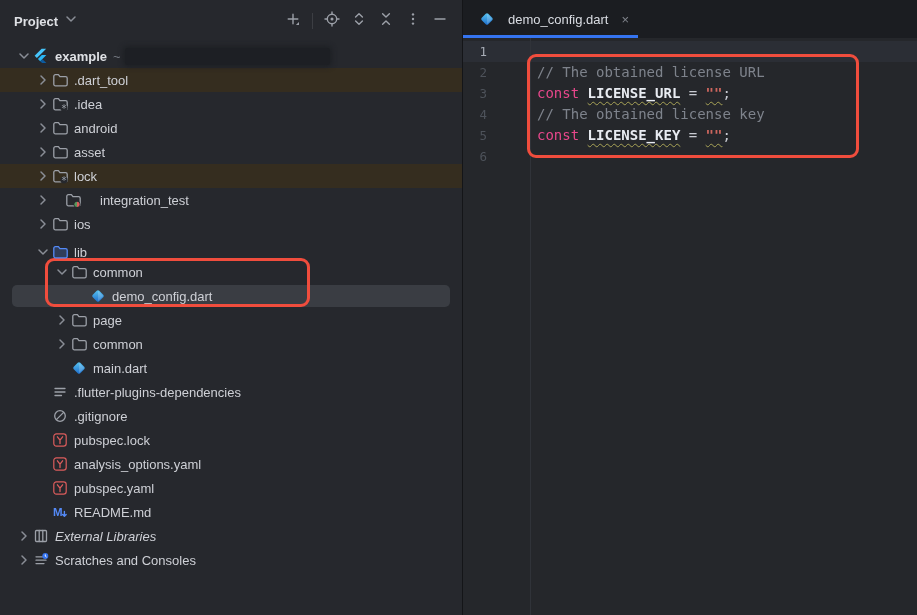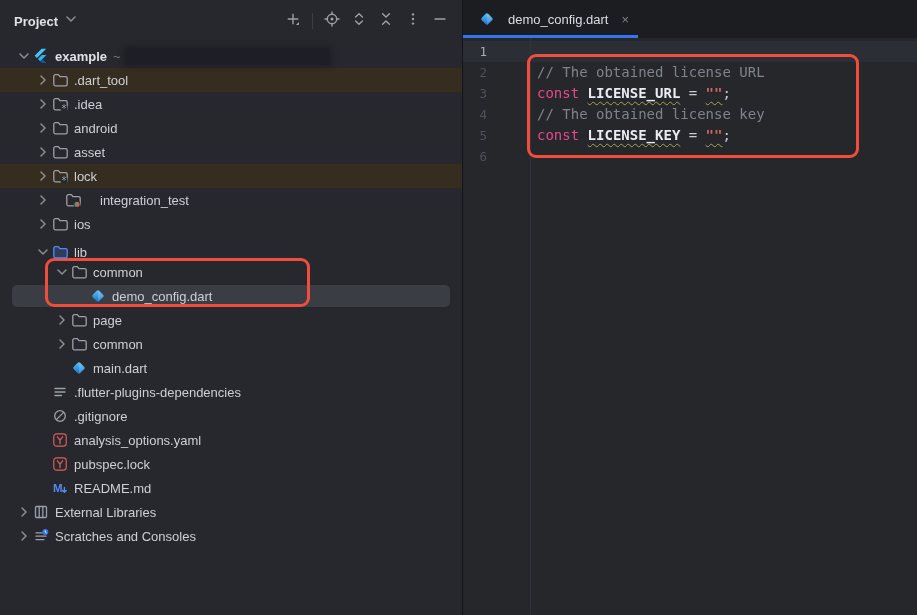--- a/index.html
+++ b/index.html
@@ -337,43 +337,53 @@
           <span class="t-label">.gitignore</span>
         </div>
         <div class="row" style="padding-left: 34px;">
           <span class="chev"></span>
           <span class="t-icon">
             <svg width="16" height="16" viewBox="0 0 16 16">
               <rect x="1.8" y="1.8" width="12.4" height="12.4" rx="2.6" fill="none" stroke="#DB5C5C" stroke-width="1.2" stroke-linecap="round" stroke-linejoin="round"></rect>
               <path d="M5.4 4.8L8 8.1l2.6-3.3M8 8.1v3.4" fill="none" stroke="#DB5C5C" stroke-width="1.3" stroke-linecap="round" stroke-linejoin="round"></path>
             </svg>
           </span>
-          <span class="t-label">analysis_options.yaml</span>
+          <span class="t-label">pubspec.lock</span>
         </div>
         <div class="row" style="padding-left: 34px;">
           <span class="chev"></span>
           <span class="t-icon">
             <svg width="16" height="16" viewBox="0 0 16 16">
               <rect x="1.8" y="1.8" width="12.4" height="12.4" rx="2.6" fill="none" stroke="#DB5C5C" stroke-width="1.2" stroke-linecap="round" stroke-linejoin="round"></rect>
               <path d="M5.4 4.8L8 8.1l2.6-3.3M8 8.1v3.4" fill="none" stroke="#DB5C5C" stroke-width="1.3" stroke-linecap="round" stroke-linejoin="round"></path>
             </svg>
           </span>
-          <span class="t-label">pubspec.lock</span>
+          <span class="t-label">analysis_options.yaml</span>
+        </div>
+        <div class="row" style="padding-left: 34px;">
+          <span class="chev"></span>
+          <span class="t-icon">
+            <svg width="16" height="16" viewBox="0 0 16 16">
+              <rect x="1.8" y="1.8" width="12.4" height="12.4" rx="2.6" fill="none" stroke="#DB5C5C" stroke-width="1.2" stroke-linecap="round" stroke-linejoin="round"></rect>
+              <path d="M5.4 4.8L8 8.1l2.6-3.3M8 8.1v3.4" fill="none" stroke="#DB5C5C" stroke-width="1.3" stroke-linecap="round" stroke-linejoin="round"></path>
+            </svg>
+          </span>
+          <span class="t-label">pubspec.yaml</span>
         </div>
         <div class="row" style="padding-left: 34px;">
           <span class="chev"></span>
           <span class="t-icon">
             <svg width="16" height="16" viewBox="0 0 16 16">
               <text x="1" y="12.2" font-family="'Liberation Sans',sans-serif" font-weight="bold" font-size="11.5" fill="#548AF7">M</text>
               <path d="M12.4 7.5v4.6M10.6 10.4l1.8 1.9 1.8-1.9" fill="none" stroke="#548AF7" stroke-width="1.4" stroke-linecap="round" stroke-linejoin="round"></path>
             </svg>
           </span>
           <span class="t-label">README.md</span>
         </div>
-        <div class="row" style="padding-left: 15px;">
+        <div class="row" style="padding-left: 15px; font-style: italic;">
           <span class="chev">
             <svg width="16" height="16" viewBox="0 0 16 16">
               <path d="M6 4l4 4-4 4" fill="none" stroke="#8A8E96" stroke-width="1.5" stroke-linecap="round" stroke-linejoin="round"></path>
             </svg>
           </span>
           <span class="t-icon">
             <svg width="16" height="16" viewBox="0 0 16 16">
               <rect x="2.5" y="2.5" width="11" height="11" rx="1" fill="none" stroke="#9CA0A8" stroke-width="1.3" stroke-linecap="round" stroke-linejoin="round"></rect>
               <path d="M6.2 2.5v11M9.8 2.5v11" fill="none" stroke="#9CA0A8" stroke-width="1.3" stroke-linecap="round" stroke-linejoin="round"></path>
             </svg>

